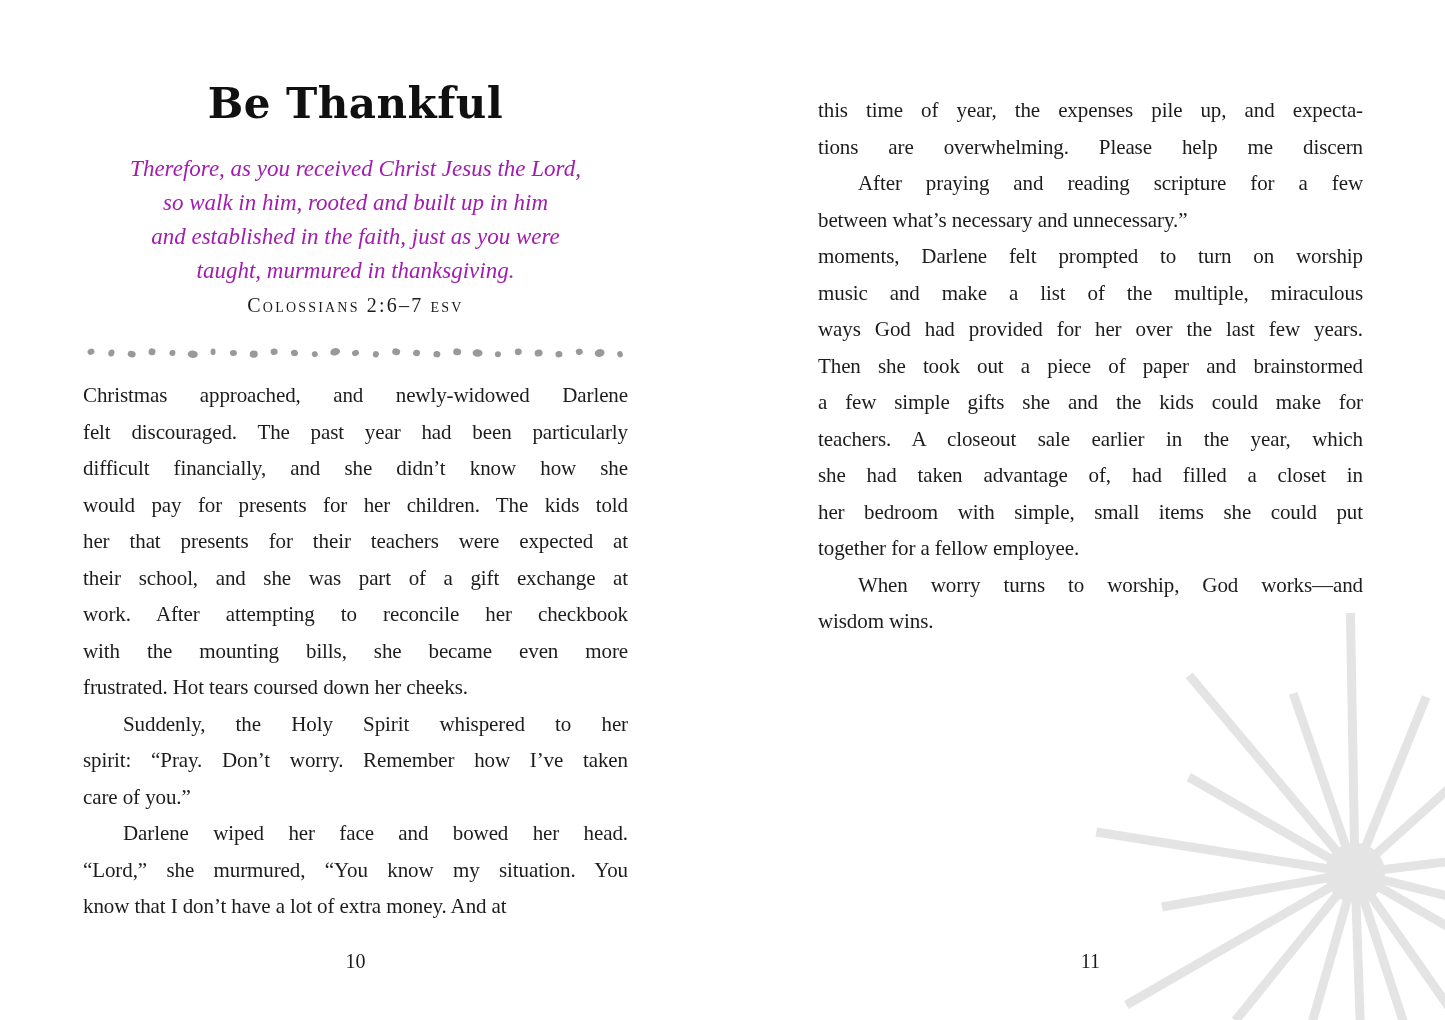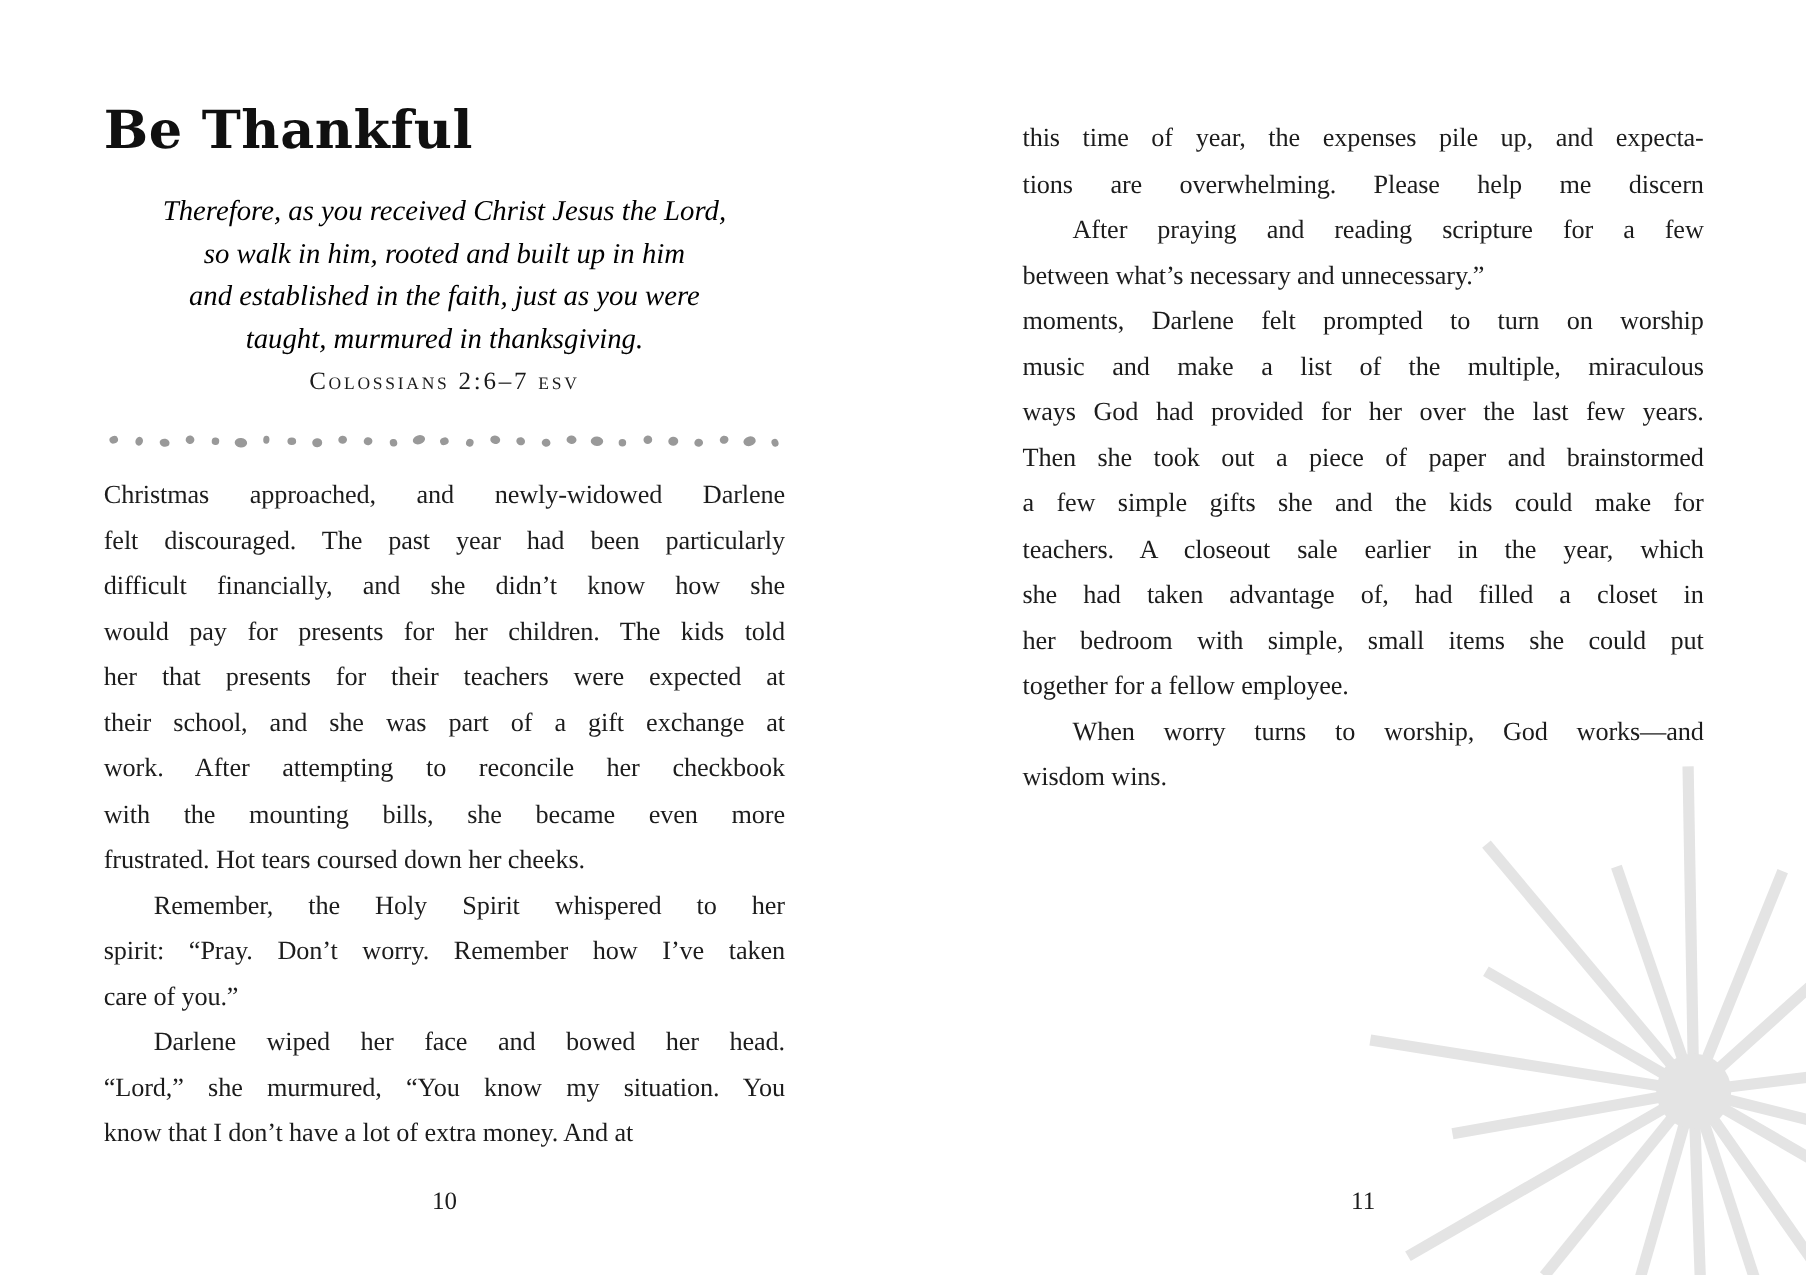--- a/index.html
+++ b/index.html
@@ -16,34 +16,34 @@
   .page { position: absolute; width: 545px; }
   .page-left  { left: 83px;  top: 80px; }
   .page-right { left: 818px; top: 76px; }
 
   
   .chapter-title {
     font-family: "DejaVu Serif", serif;
     font-weight: 700;
     font-size: 42px;
     line-height: 48px;
-    text-align: left;
+    text-align: center;
     color: #101010;
     letter-spacing: 0.5px;
   }
 
   
   .quote { margin-top: 24px; }
   .ql {
     font-family: "Liberation Serif", serif;
     font-style: italic;
     font-size: 23px;
     line-height: 34px;
     text-align: center;
-    color: #000000;
+    color: #a21caf;
   }
   .ref {
     margin-top: 3px;
     font-variant: small-caps;
     font-size: 20px;
     line-height: 28px;
     letter-spacing: 2.2px;
     text-align: center;
     color: #1b1b1b;
   }
@@ -161,21 +161,21 @@
     <div class="bodytext">
         <div class="bl">Christmas approached, and newly-widowed Darlene</div>
         <div class="bl">felt discouraged. The past year had been particularly</div>
         <div class="bl">difficult financially, and she didn’t know how she</div>
         <div class="bl">would pay for presents for her children. The kids told</div>
         <div class="bl">her that presents for their teachers were expected at</div>
         <div class="bl">their school, and she was part of a gift exchange at</div>
         <div class="bl">work. After attempting to reconcile her checkbook</div>
         <div class="bl">with the mounting bills, she became even more</div>
         <div class="bl last">frustrated. Hot tears coursed down her cheeks.</div>
-        <div class="bl ind">Remember, the Holy Spirit whispered to her</div>
+        <div class="bl ind">Suddenly, the Holy Spirit whispered to her</div>
         <div class="bl">spirit: “Pray. Don’t worry. Remember how I’ve taken</div>
         <div class="bl last">care of you.”</div>
         <div class="bl ind">Darlene wiped her face and bowed her head.</div>
         <div class="bl">“Lord,” she murmured, “You know my situation. You</div>
         <div class="bl last">know that I don’t have a lot of extra money. And at</div>
       </div>
   </section>
 
   <section class="page page-right">
     <div class="bodytext">

